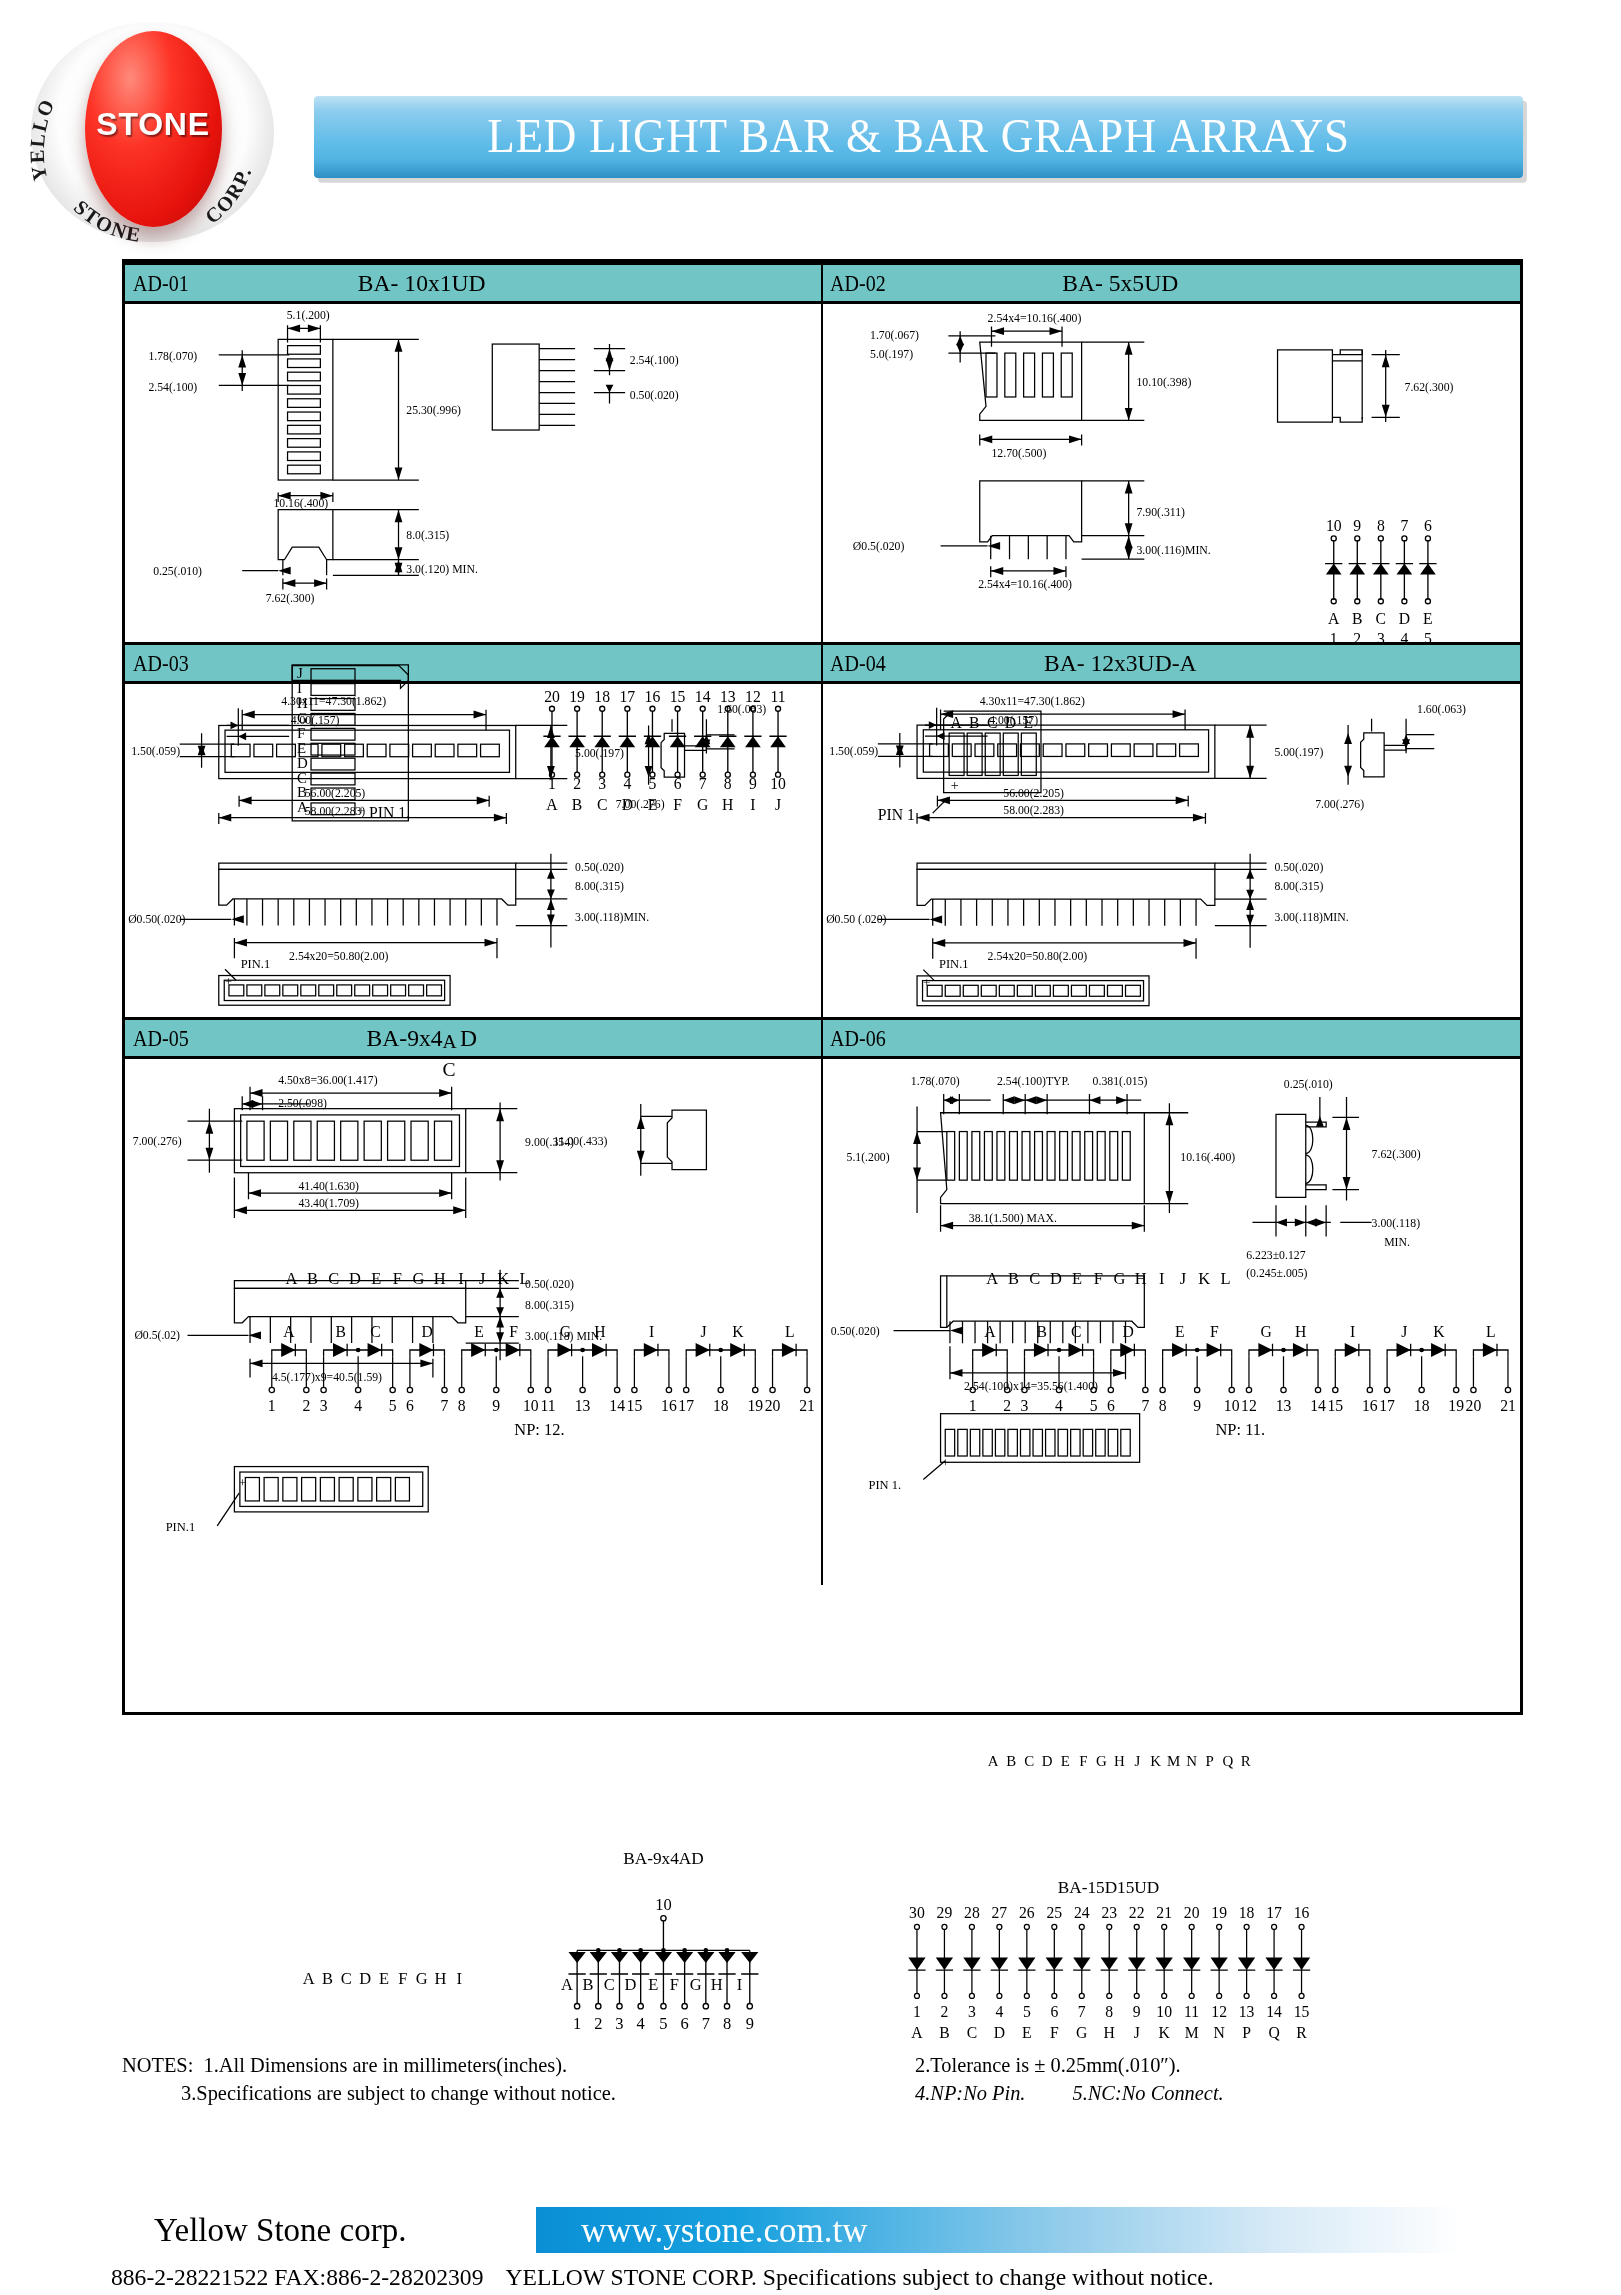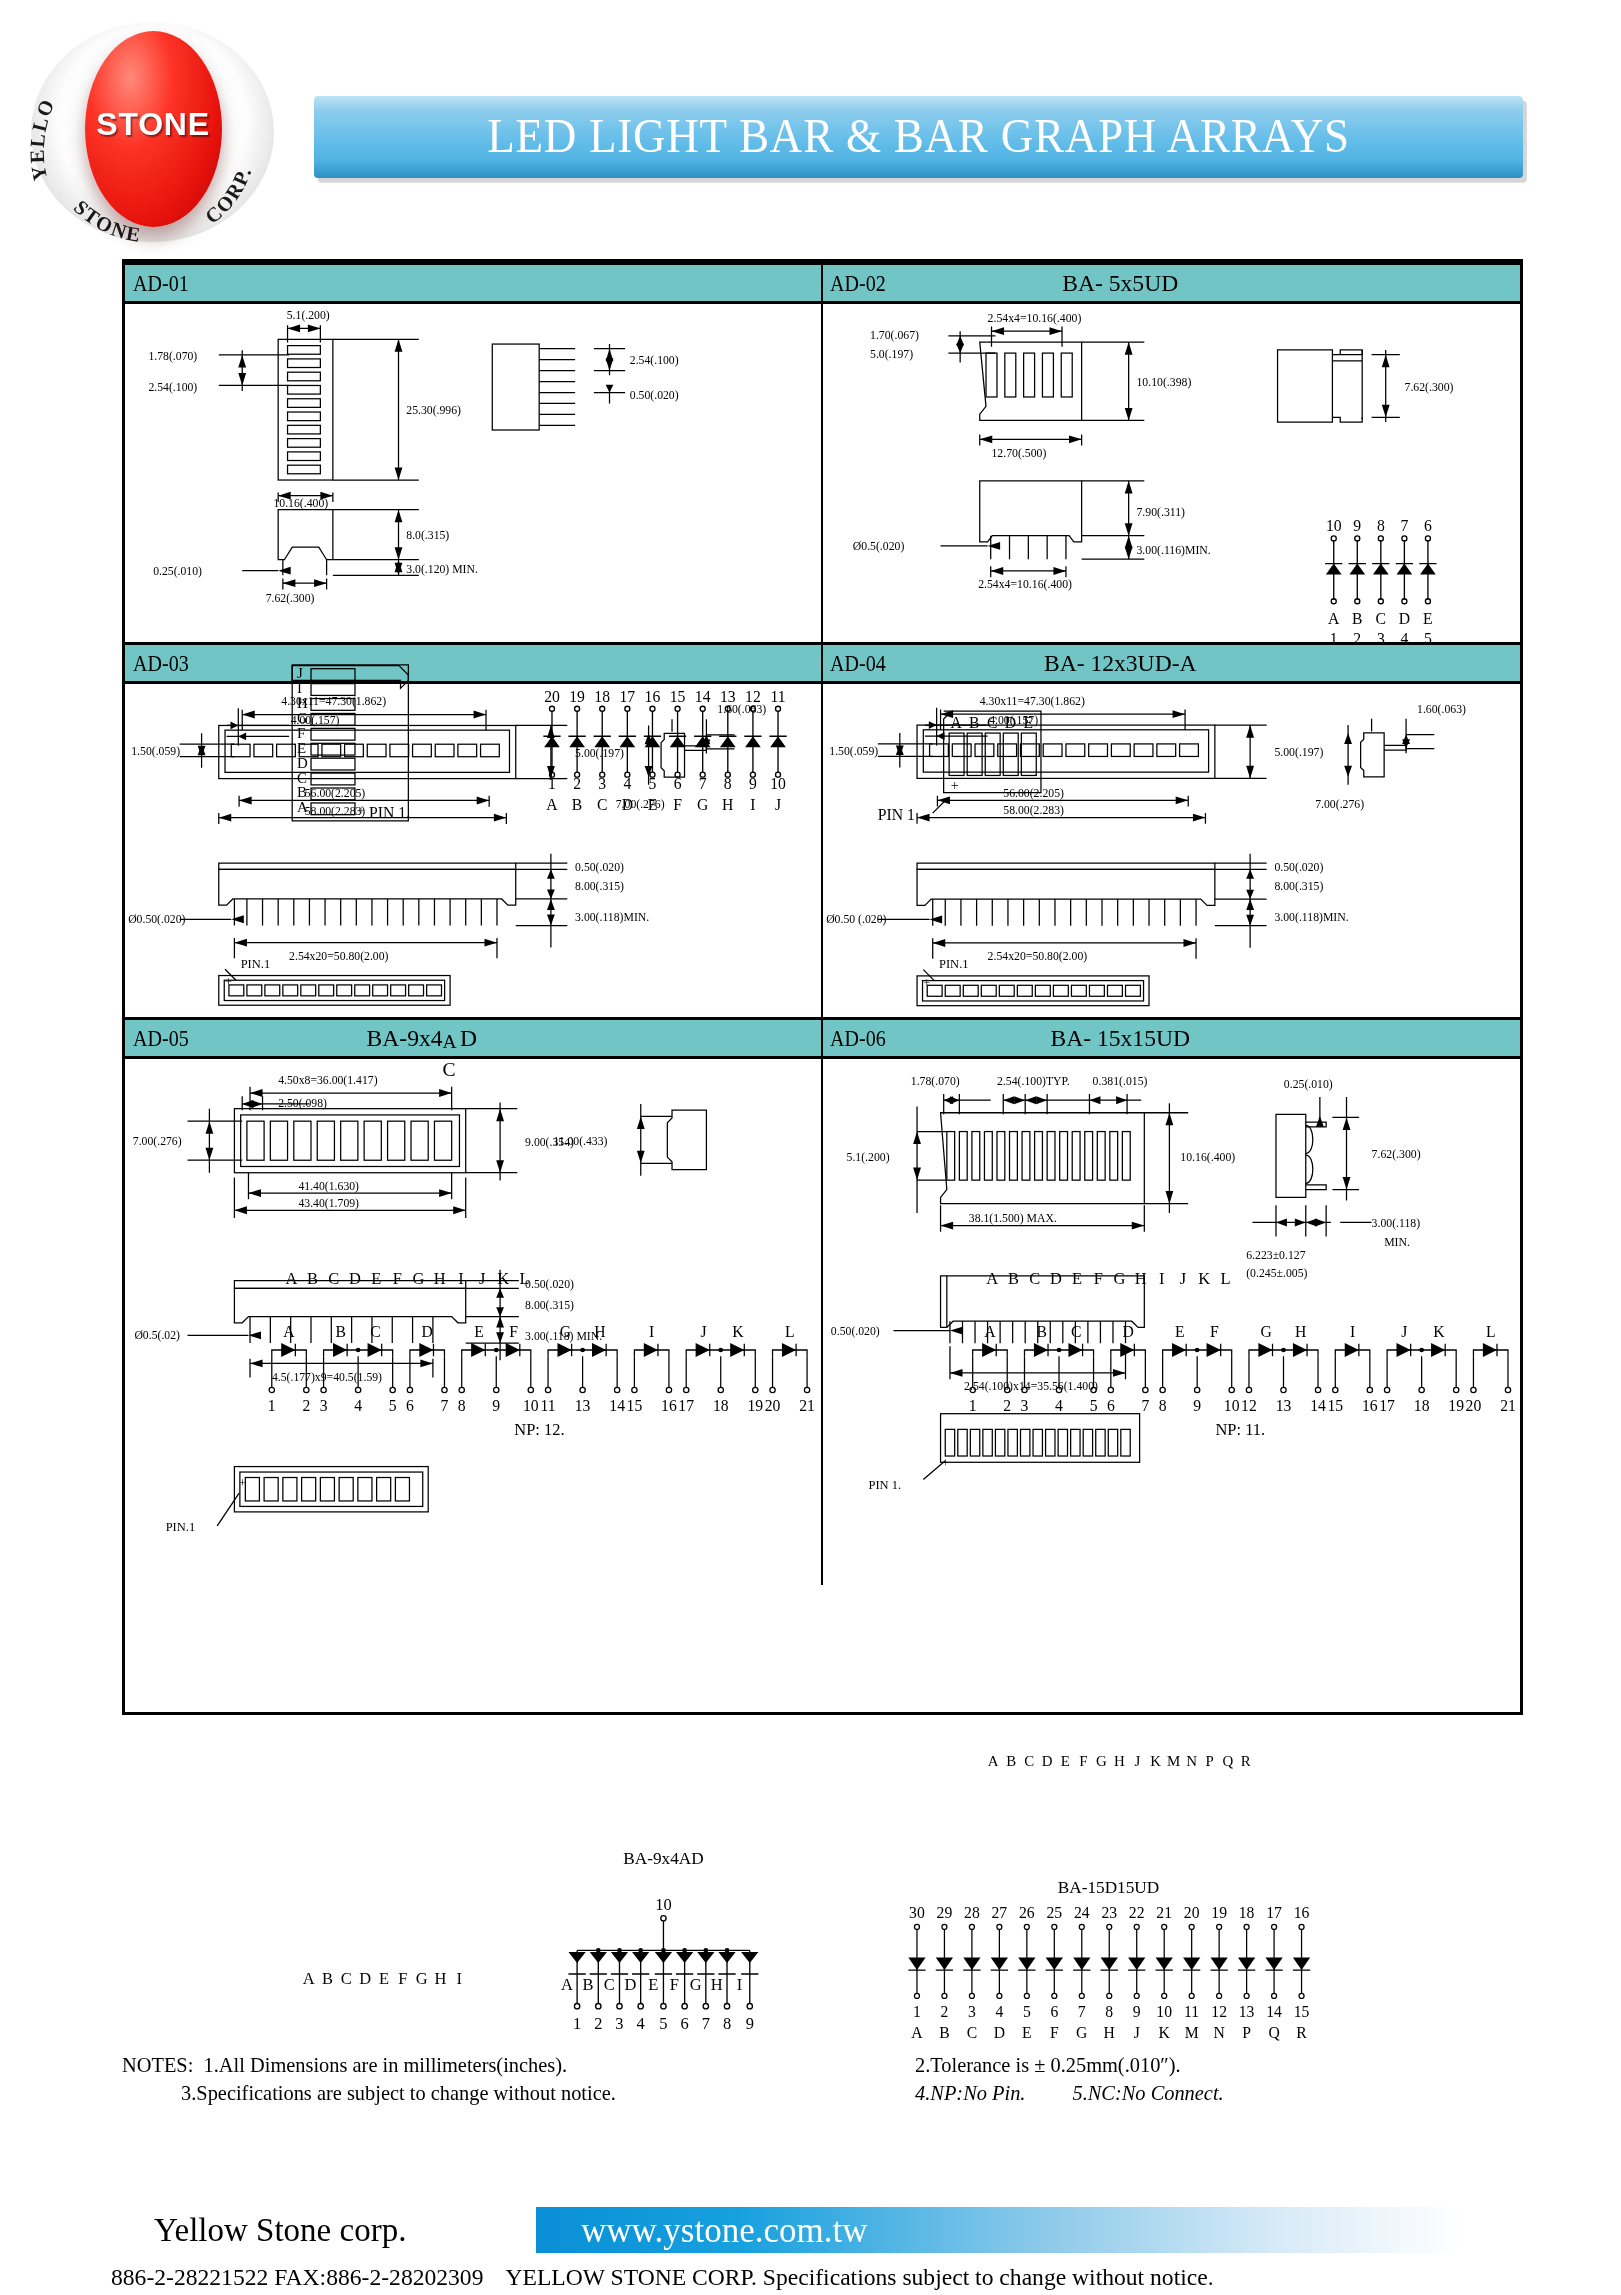--- a/index.html
+++ b/index.html
@@ -89,20 +89,21 @@
   <div class="t">LED LIGHT BAR &amp; BAR GRAPH ARRAYS</div>
 </div>
 
 <div id="table">
 
   <div class="row r1">
 
     <div class="cell left">
       <div class="hdr">
         <span class="code">AD-01</span>
+        <span class="name shift">BA- 10x1UD</span>
       </div>
       <div class="body">
         <svg class="dw" viewBox="0 0 890 430" preserveAspectRatio="xMidYMid meet">
           <g stroke="#000" fill="none" stroke-width="1.6">
 
             <rect x="196" y="44" width="70" height="180"></rect>
 
             <rect x="208" y="52" width="42" height="11"></rect>
               <rect x="208" y="69" width="42" height="11"></rect>
             <rect x="208" y="86" width="42" height="11"></rect>
@@ -645,21 +646,20 @@
           </g>
           <text x="146" y="546" font-size="16">+</text>
           <text x="52" y="602" font-size="16">PIN.1</text>
         </svg>
       </div>
     </div>
 
     <div class="cell">
       <div class="hdr">
         <span class="code">AD-06</span>
-        <span class="name shift">BA- 15x15UD</span>
       </div>
       <div class="body">
         <svg class="dw" viewBox="0 0 890 670" preserveAspectRatio="xMidYMid meet">
           <g stroke="#000" fill="none" stroke-width="1.6">
 
             <path d="M150 68 h260 v116 h-260 l0 -8 l8 -10 z"></path>
             <g>
               <rect x="158" y="92" width="10" height="62"></rect>
                 <rect x="174" y="92" width="10" height="62"></rect>
               <rect x="190" y="92" width="10" height="62"></rect>

